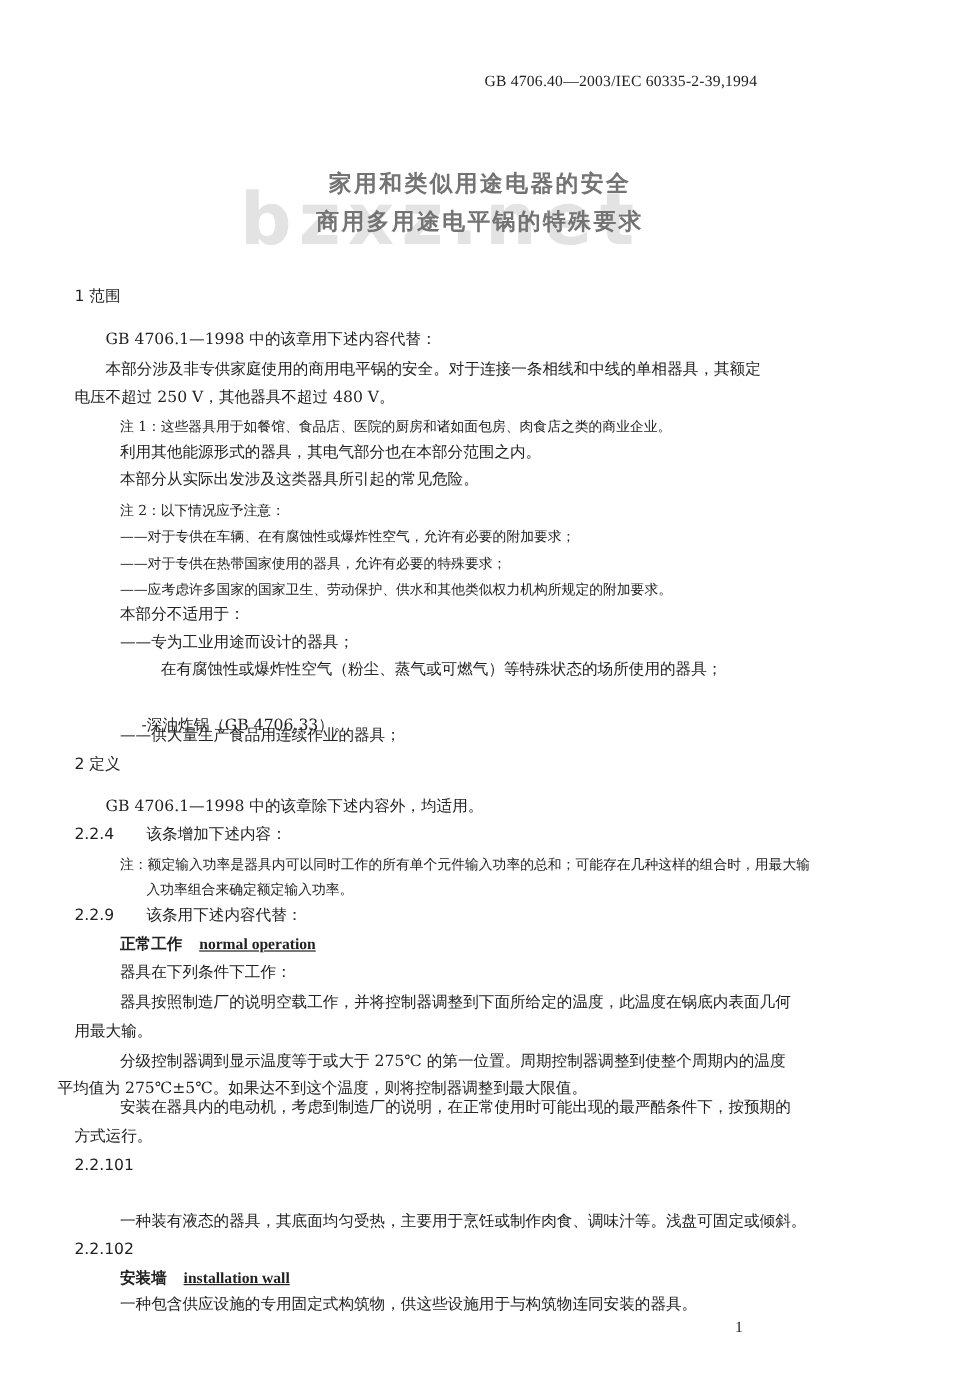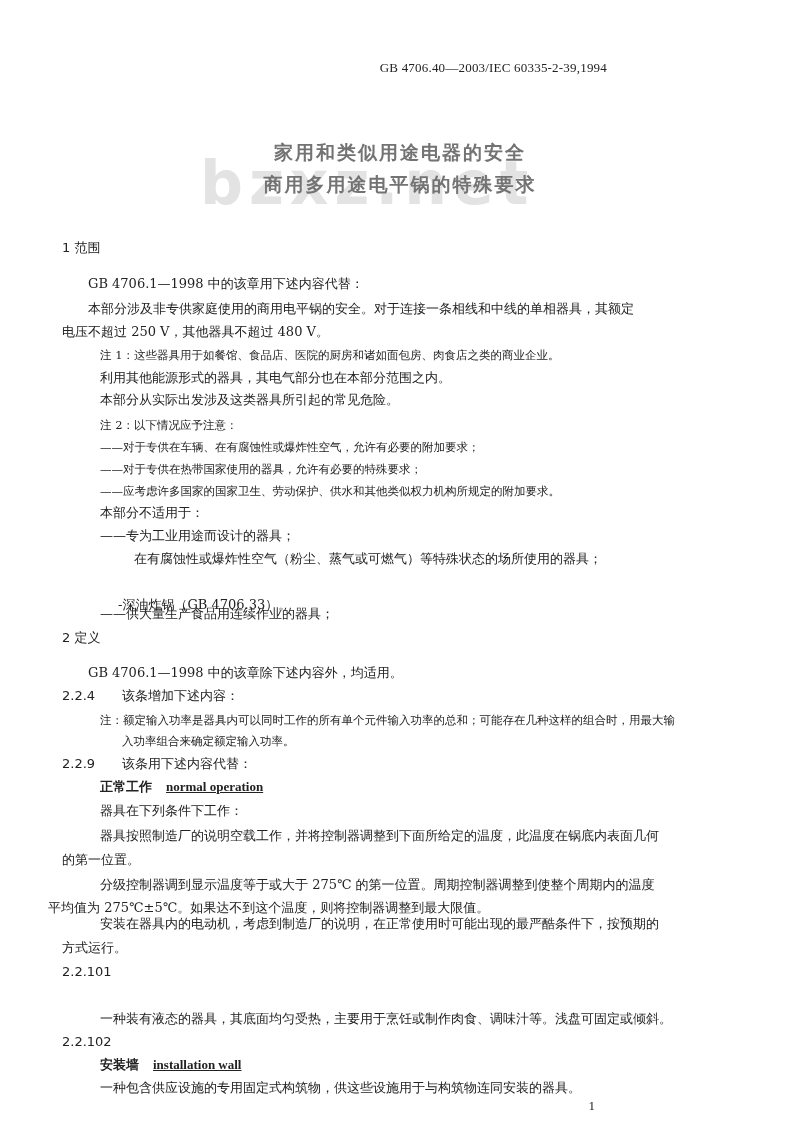--- a/index.html
+++ b/index.html
@@ -1,18 +1,18 @@
 <!DOCTYPE html>
 <html><head>
 <meta charset="utf-8">
 <style>
   html, body { margin: 0; padding: 0; background: #ffffff; }
   body { width: 800px; height: 1148px; position: relative; overflow: hidden;
          font-family: "DejaVu Serif", "Liberation Serif", serif; color: #1a1a1a; }
-  .page { position: absolute; left: 0; top: 0; width: 655px; height: 1148px; }
+  .page { position: absolute; left: 0; top: 0; width: 655px; height: 1148px; padding-left: 24px; }
   .header-code { position: absolute; right: 48px; top: 60px; font-size: 13px; font-family: "Liberation Serif", serif; color: #222; letter-spacing: 0.2px; }
   .watermark { position: absolute; left: 200px; top: 117px; font-family: "DejaVu Sans", sans-serif; font-weight: bold;
                font-size: 60px; color: #e3e3e3; letter-spacing: 6px; line-height: 92px; z-index: 0; margin-top: 20px; }
   .title { position: absolute; left: 0; width: 800px; text-align: center; font-family: "DejaVu Sans", sans-serif;
            font-weight: bold; font-size: 19px; letter-spacing: 2px; color: #737373; z-index: 1; }
   .line { position: absolute; font-size: 13px; white-space: nowrap; color: #222; line-height: 16px; }
   .note { font-size: 11.5px; }
   .sec { font-family: "DejaVu Sans", sans-serif; font-size: 13px; }
   .bold { font-weight: bold; }
   .en { font-family: "Liberation Serif", serif; font-weight: bold; margin-left: 14px; text-decoration: underline; }
@@ -54,21 +54,21 @@
   <div class="line note" style="left:100px; top:712px;">注：额定输入功率是器具内可以同时工作的所有单个元件输入功率的总和；可能存在几种这样的组合时，用最大输</div>
   <div class="line note" style="left:122px; top:733px;">入功率组合来确定额定输入功率。</div>
 
   <div class="line sec" style="left:62px; top:756px;">2.2.9</div>
   <div class="line" style="left:122px; top:756px;">该条用下述内容代替：</div>
   <div class="line" style="left:100px; top:779px;">
     <span class="bold">正常工作</span><span class="en">normal operation</span>
   </div>
   <div class="line" style="left:100px; top:803px;">器具在下列条件下工作：</div>
   <div class="line" style="left:100px; top:828px;">器具按照制造厂的说明空载工作，并将控制器调整到下面所给定的温度，此温度在锅底内表面几何</div>
-  <div class="line" style="left:62px; top:852px;">的第一位置。</div>
+  <div class="line" style="left:62px; top:852px;">用最大输。</div>
   <div class="line" style="left:100px; top:877px;">分级控制器调到显示温度等于或大于 275℃ 的第一位置。周期控制器调整到使整个周期内的温度</div>
   <div class="line" style="left:48px; top:900px;">平均值为 275℃±5℃。如果达不到这个温度，则将控制器调整到最大限值。</div>
   <div class="line" style="left:100px; top:916px;">安装在器具内的电动机，考虑到制造厂的说明，在正常使用时可能出现的最严酷条件下，按预期的</div>
   <div class="line" style="left:62px; top:940px;">方式运行。</div>
 
   <div class="line sec" style="left:62px; top:964px;">2.2.101</div>
   <div class="line" style="left:100px; top:1011px;">一种装有液态的器具，其底面均匀受热，主要用于烹饪或制作肉食、调味汁等。浅盘可固定或倾斜。</div>
 
   <div class="line sec" style="left:62px; top:1034px;">2.2.102</div>
   <div class="line" style="left:100px; top:1057px;">

